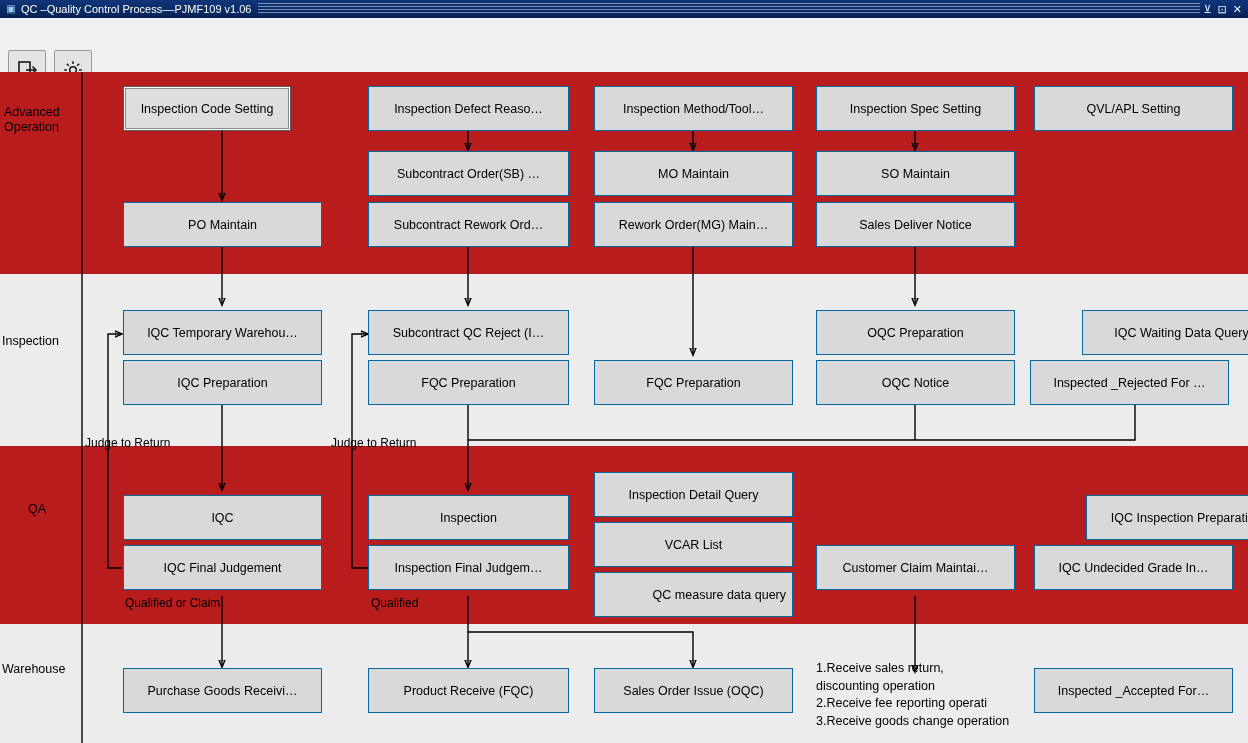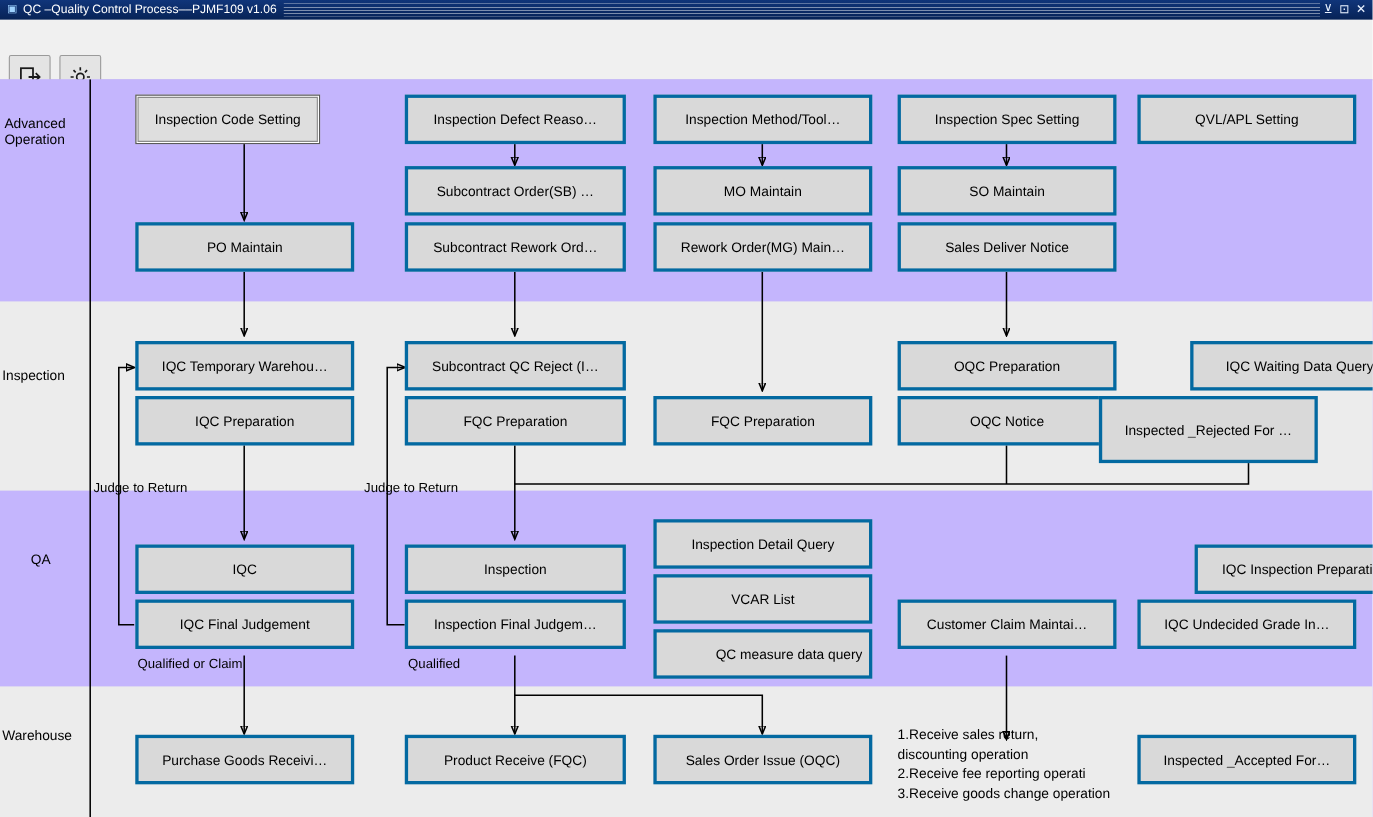--- a/index.html
+++ b/index.html
@@ -95,21 +95,21 @@
   .tool-btn svg { display: block; }
   #btn-exit { left: 8px; }
   #btn-settings { left: 54px; }
 
   
   .canvas {
     position: absolute;
     left: 0; top: 72px;
     width: 1248px;
     height: 671px;
-    background: #c4b5fd;
+    background: #b91c1c;
   }
   .band {
     position: absolute;
     left: 0;
     width: 1248px;
     background: #ececec;
   }
   #band-inspection { top: 202px; height: 172px; }
   #band-warehouse  { top: 552px; height: 119px; }
 
@@ -123,21 +123,21 @@
   }
   #lane-advanced  { left: 4px;  top: 33px;  width: 78px; }
   #lane-inspection{ left: 2px;  top: 262px; width: 80px; }
   #lane-qa        { left: 28px; top: 430px; width: 40px; }
   #lane-warehouse { left: 2px;  top: 590px; width: 82px; }
 
   .node {
     position: absolute;
     box-sizing: border-box;
     background: #d9d9d9;
-    border: 3px solid #0369a1;
+    border: 1px solid #0369a1;
     color: #000000;
     font-size: 12.5px;
     display: flex;
     align-items: center;
     justify-content: center;
     text-align: center;
     padding: 0 6px;
     white-space: nowrap;
     overflow: hidden;
     text-overflow: ellipsis;
@@ -336,21 +336,21 @@
     </div>
     <div class="node" style="left:368px; top:288px; width:201px; height:45px;">
       <span class="nlabel">FQC Preparation</span>
     </div>
     <div class="node" style="left:594px; top:288px; width:199px; height:45px;">
       <span class="nlabel">FQC Preparation</span>
     </div>
     <div class="node" style="left:816px; top:288px; width:199px; height:45px;">
       <span class="nlabel">OQC Notice</span>
     </div>
-    <div class="node" style="left:999px; top:288px; width:199px; height:61px;text-align:center;">
+    <div class="node" style="left:1030px; top:288px; width:199px; height:45px;text-align:center;">
       <span class="nlabel">Inspected _Rejected For …</span>
     </div>
 
     <div class="edge-label" style="left:85px;  top:364px;">Judge to Return</div>
     <div class="edge-label" style="left:331px; top:364px;">Judge to Return</div>
 
     <div class="node" style="left:123px; top:423px; width:199px; height:45px;">
       <span class="nlabel">IQC</span>
     </div>
     <div class="node" style="left:368px; top:423px; width:201px; height:45px;">

